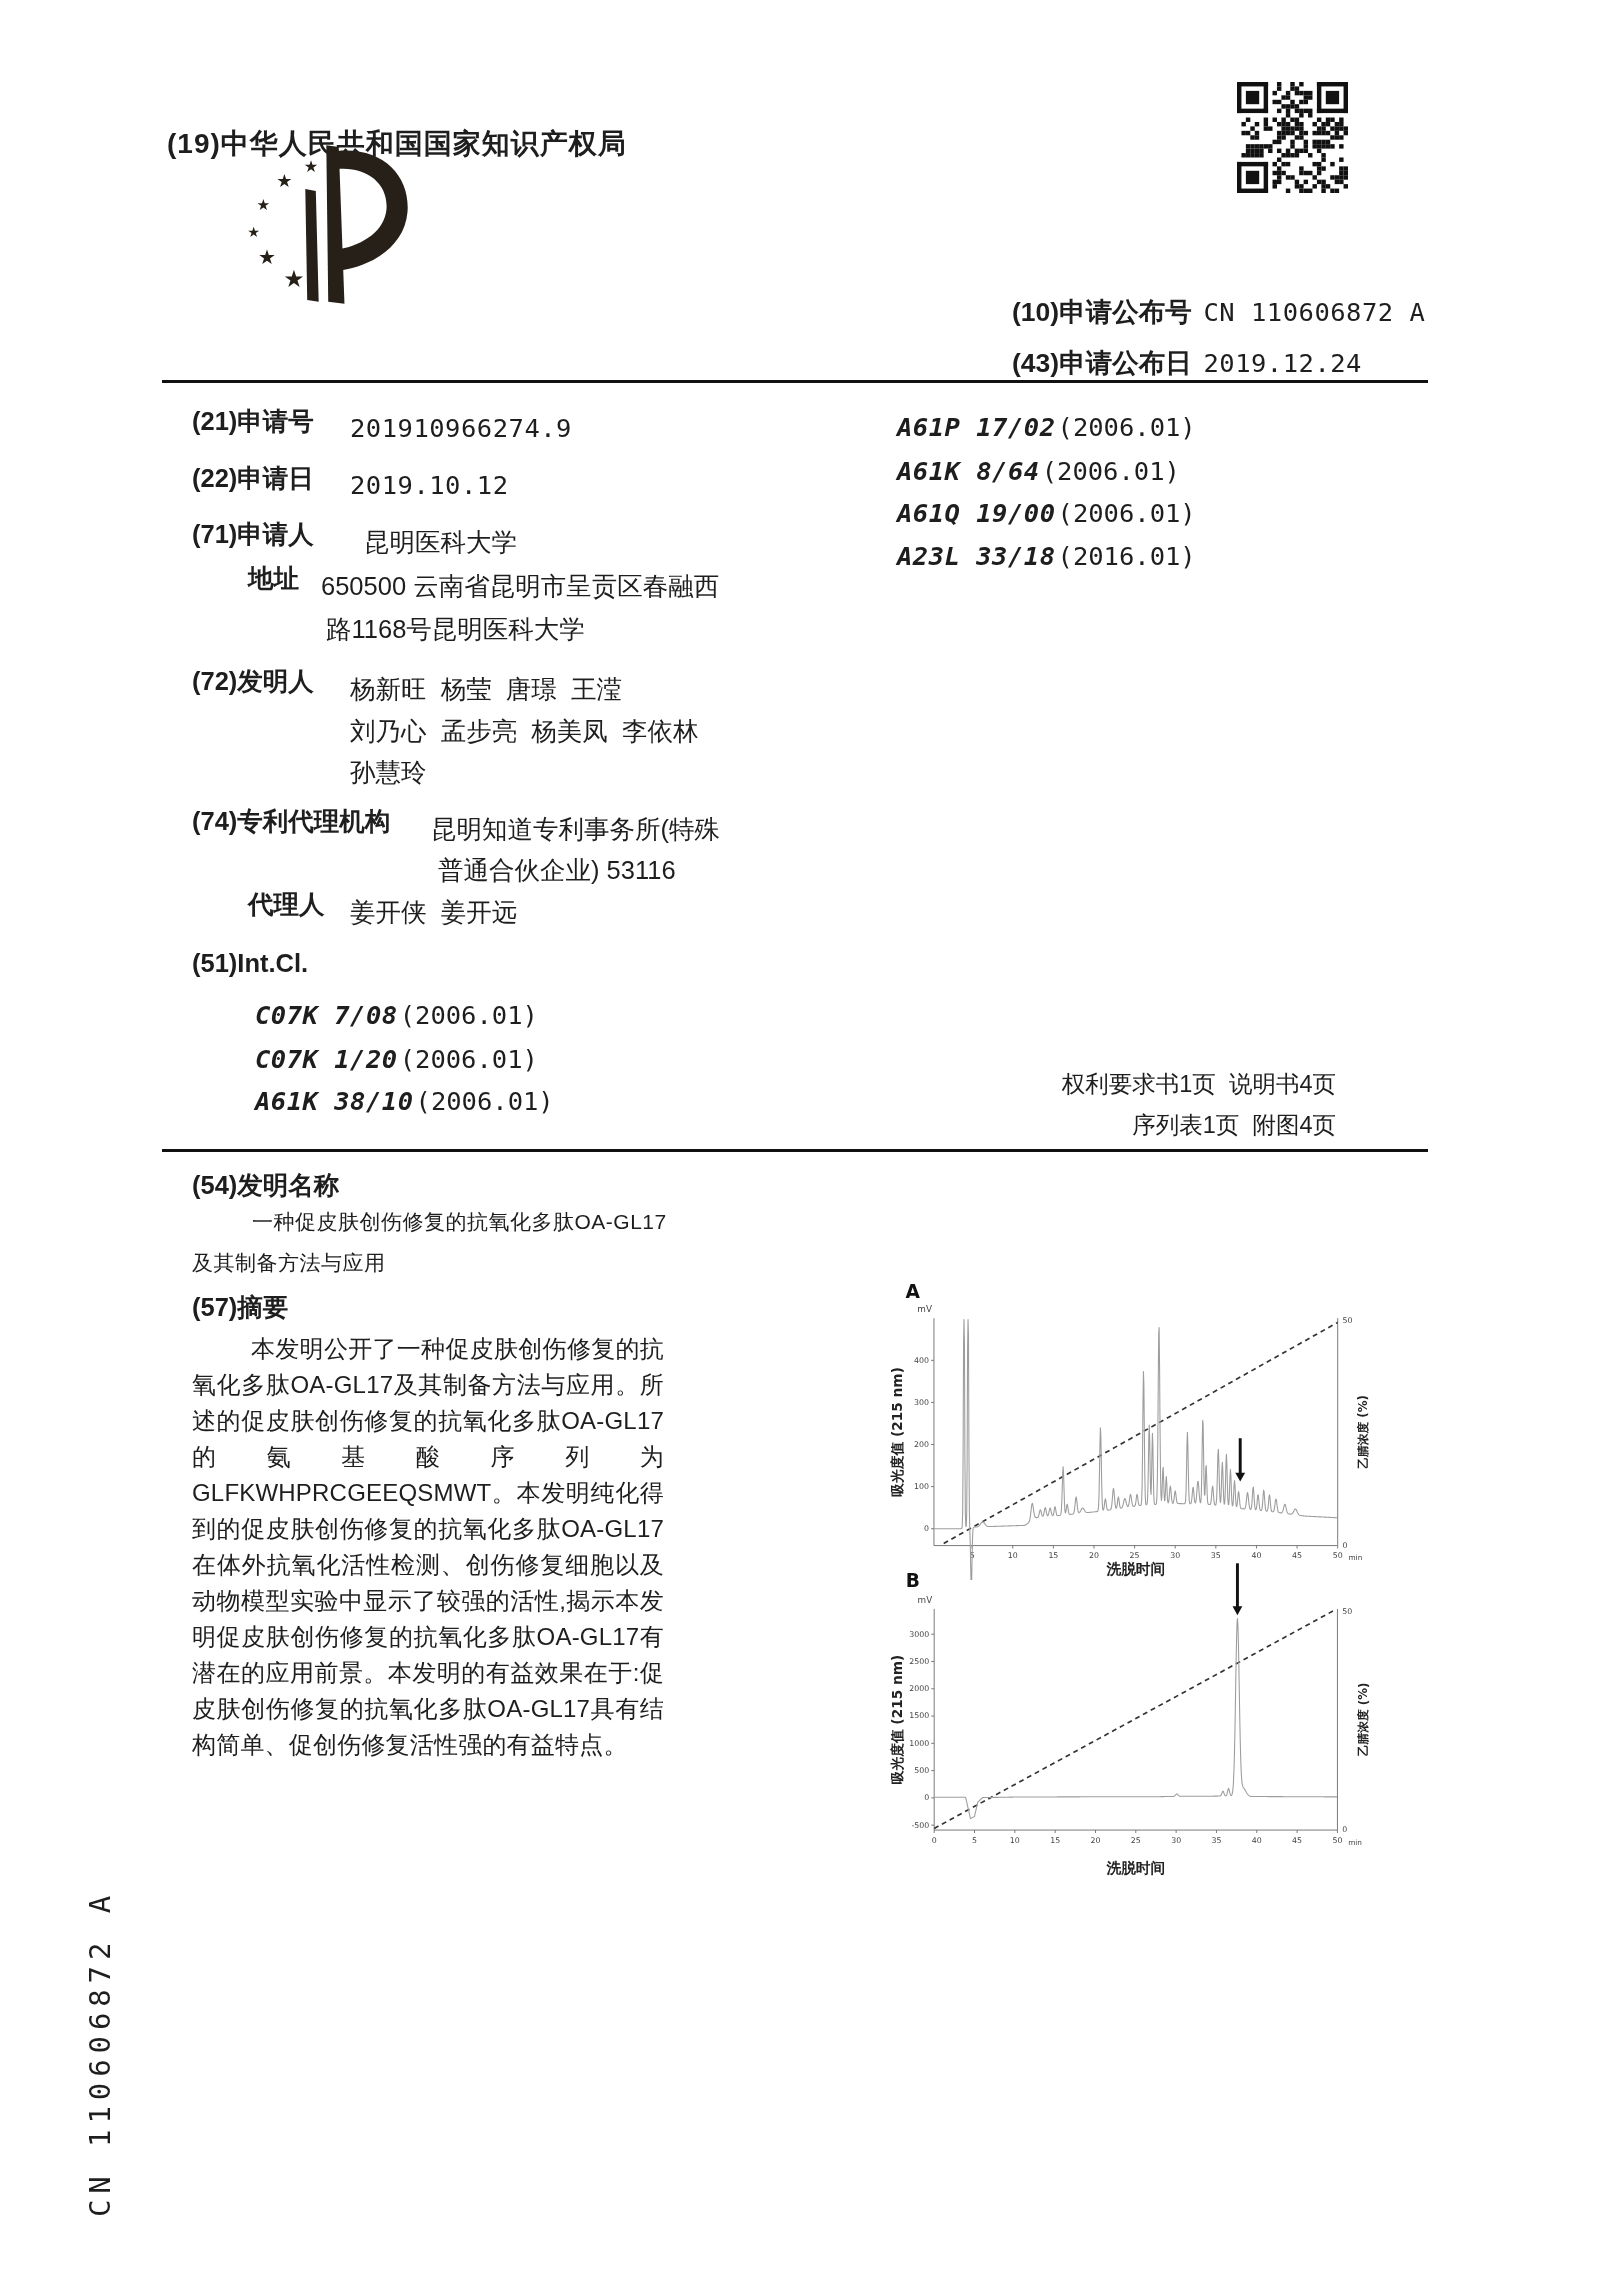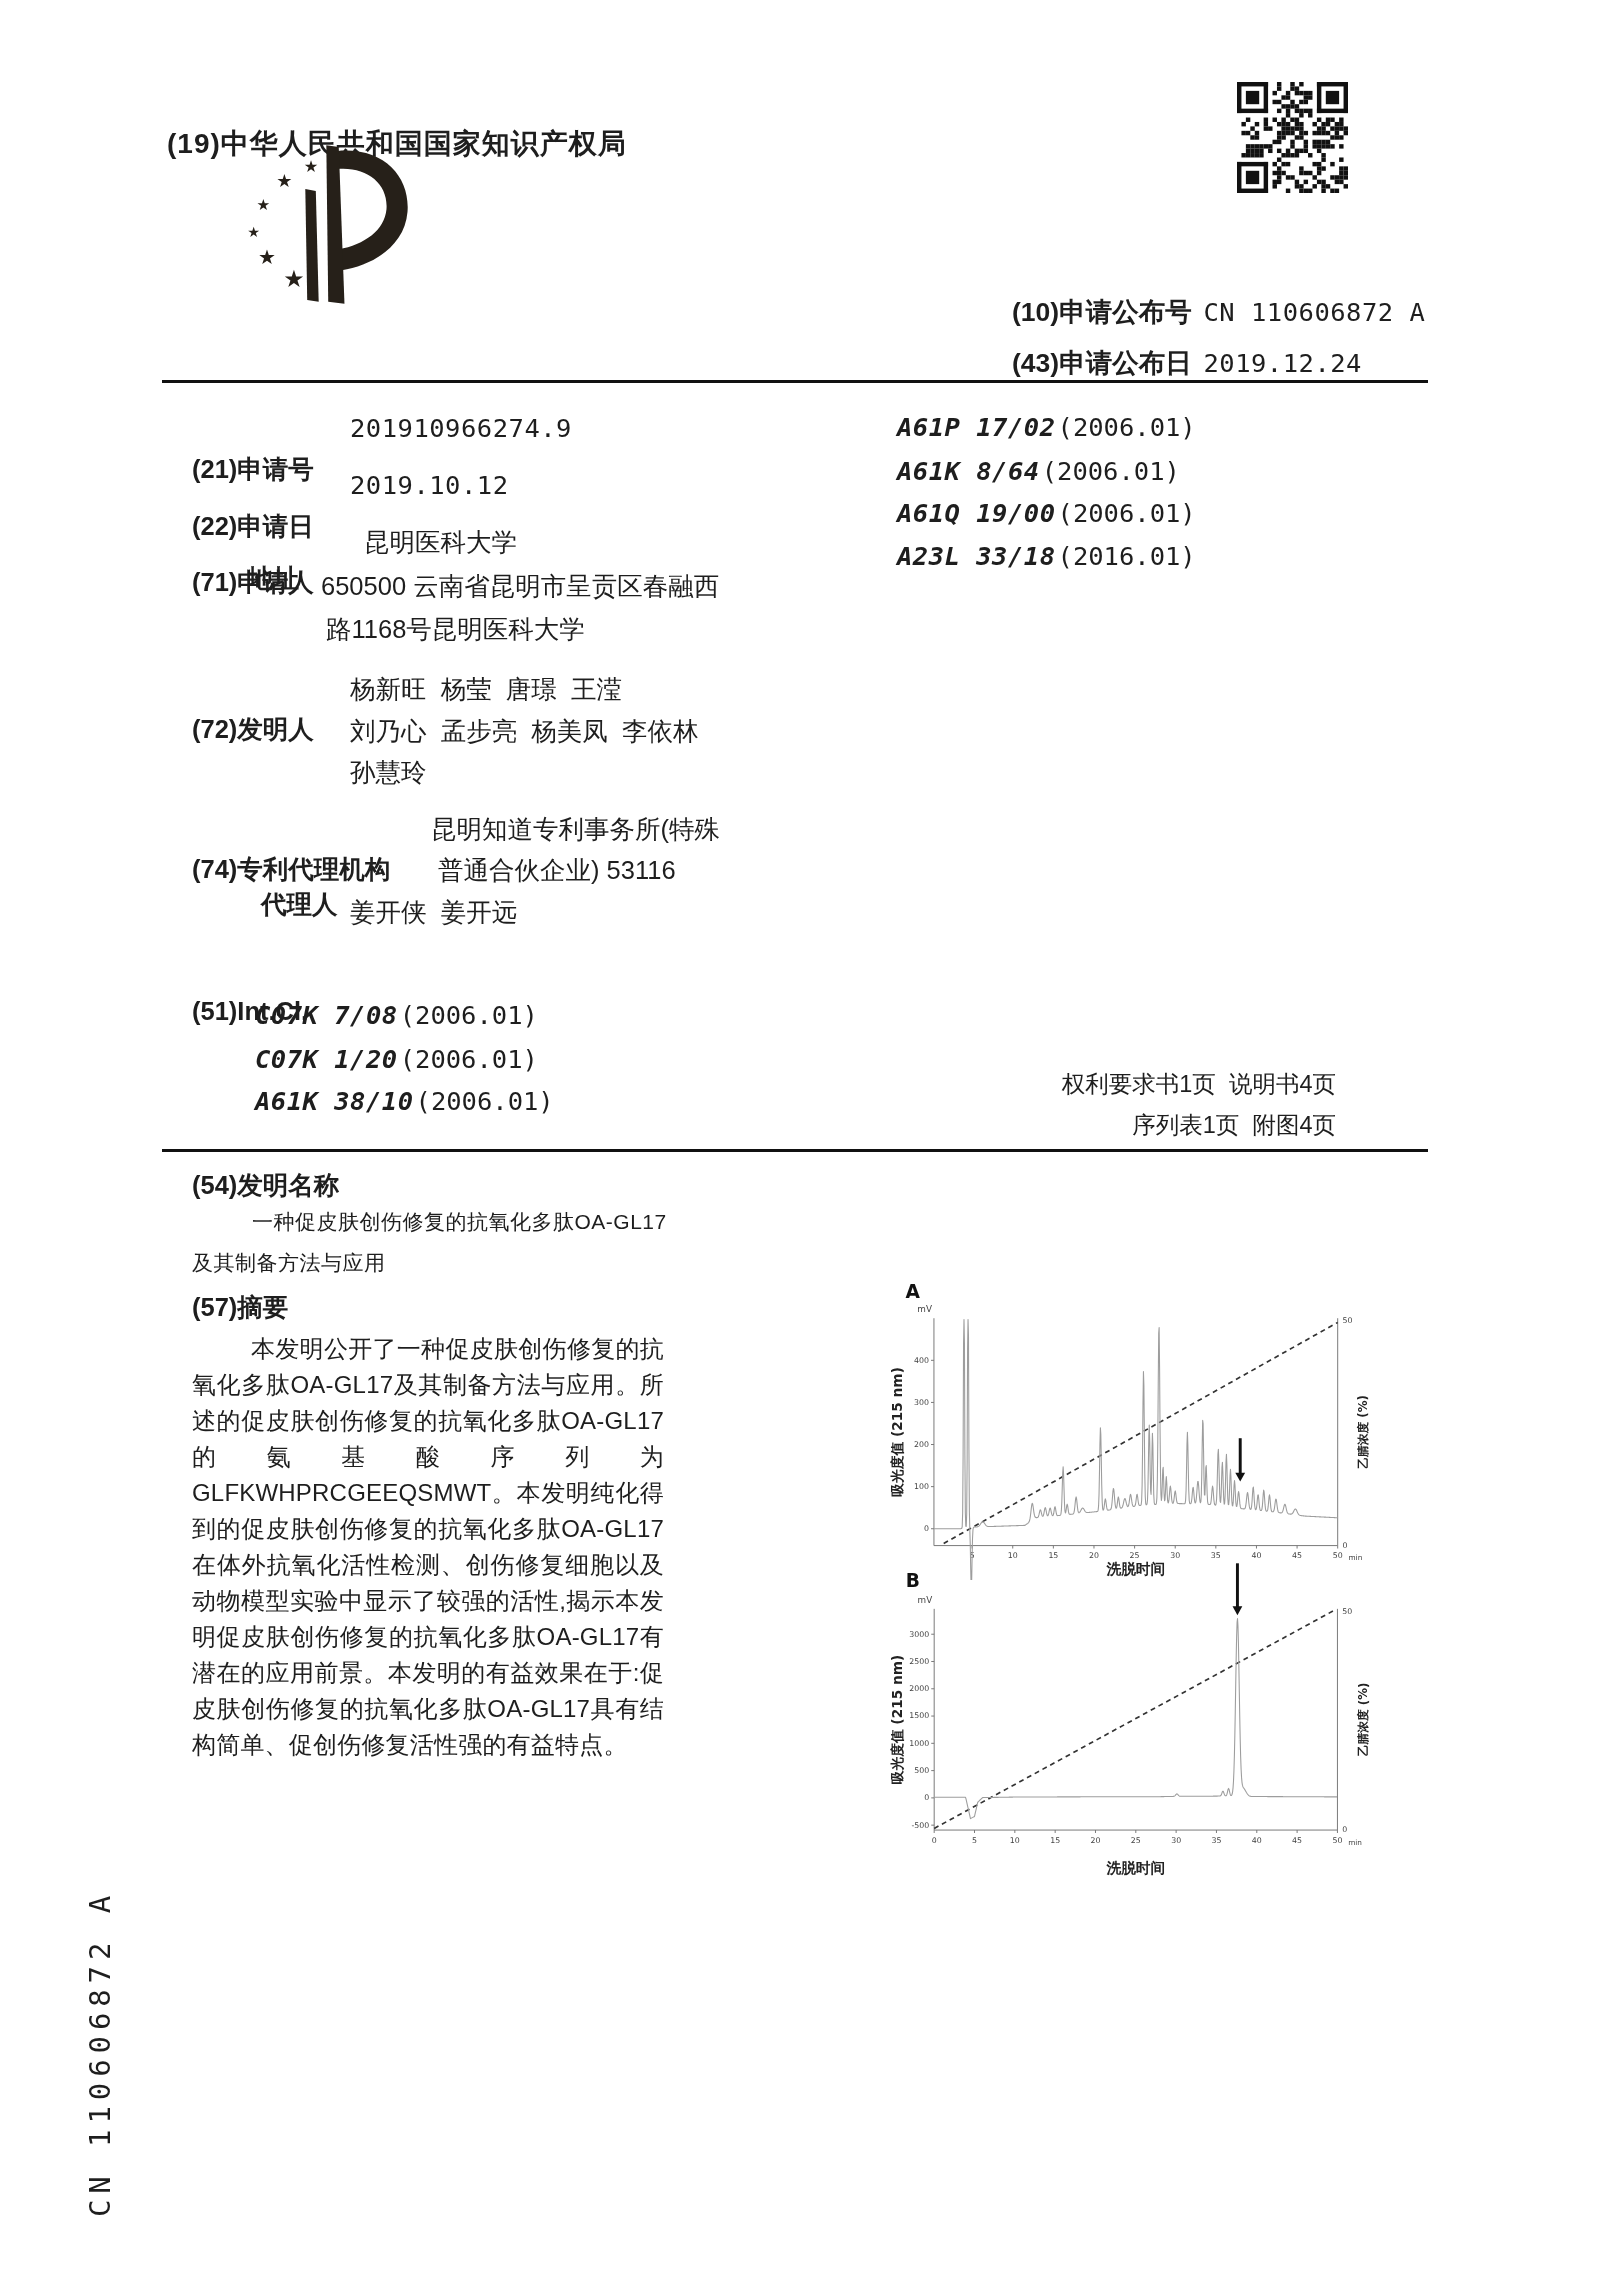--- a/index.html
+++ b/index.html
@@ -13,21 +13,21 @@
   .doc-type{left:635px;top:216px;font-size:39px;font-weight:700;letter-spacing:2px;}
   .qr{left:1237px;top:82px;}
   .logo{left:227px;top:139px;}
   .pub-row{left:1012px;font-size:25.5px;white-space:nowrap;}
   .pub-row .lbl{font-size:26.5px;}
   .pub-row .num{font-size:25.5px;margin-left:11.8px;}
   .pub1{top:294px;} .pub2{top:345px;}
   .rule{left:162px;width:1266px;height:2.9px;background:#111;}
   .rule1{top:380px;} .rule2{top:1149px;}
   .entry{font-size:25.5px;white-space:nowrap;}
-  .e-lbl{position:absolute;left:192px;font-weight:700;margin-top:48px;}
+  .e-lbl{position:absolute;left:192px;font-weight:700;}
   .e-lbl2{position:absolute;font-weight:700;}
   .e-val{position:absolute;margin-top:8px;}
   .code{font-family:"DejaVu Sans Mono",monospace;font-style:italic;font-weight:700;letter-spacing:0.5px;}
   .year{font-family:"DejaVu Sans Mono",monospace;font-style:normal;font-weight:400;margin-left:2px;text-align:center;}
   .pages{left:944px;width:392px;text-align:right;font-size:23.5px;}
   .sec-lbl{left:192px;font-size:25.5px;font-weight:700;}
   .title-line{font-size:21px;letter-spacing:0.5px;}
   .abstract{left:192px;top:1331px;width:472px;font-size:24px;line-height:36px;
             text-align:justify;text-indent:59px;letter-spacing:0.2px;}
   .side-code{left:83px;top:2217px;transform:rotate(-90deg);transform-origin:0 0;
@@ -294,21 +294,21 @@
   <div class="entry">
     <span class="abs e-lbl" style="top:664px">(72)发明人</span>
     <span class="abs e-val pre" style="left:350px;top:664px">杨新旺  杨莹  唐璟  王滢</span>
     <span class="abs e-val pre" style="left:350px;top:706px">刘乃心  孟步亮  杨美凤  李依林</span>
     <span class="abs e-val" style="left:350px;top:747px">孙慧玲</span>
   </div>
   <div class="entry">
     <span class="abs e-lbl" style="top:804px">(74)专利代理机构</span>
     <span class="abs e-val" style="left:431px;top:804px">昆明知道专利事务所(特殊</span>
     <span class="abs e-val pre" style="left:438px;top:845px">普通合伙企业) 53116</span>
-    <span class="abs e-lbl2" style="left:261px;top:887px">代理人</span>
+    <span class="abs e-lbl2" style="left:248px;top:887px">代理人</span>
     <span class="abs e-val pre" style="left:350px;top:887px">姜开侠  姜开远</span>
   </div>
   <div class="entry">
     <span class="abs e-lbl" style="top:949px">(51)Int.Cl.</span>
     <span class="abs e-val" style="left:255px;top:992px"><span class="code">C07K 7/08</span><span class="year">(2006.01)</span></span>
     <span class="abs e-val" style="left:255px;top:1036px"><span class="code">C07K 1/20</span><span class="year">(2006.01)</span></span>
     <span class="abs e-val" style="left:255px;top:1078px"><span class="code">A61K 38/10</span><span class="year">(2006.01)</span></span>
   </div>
 
   <div class="entry">

